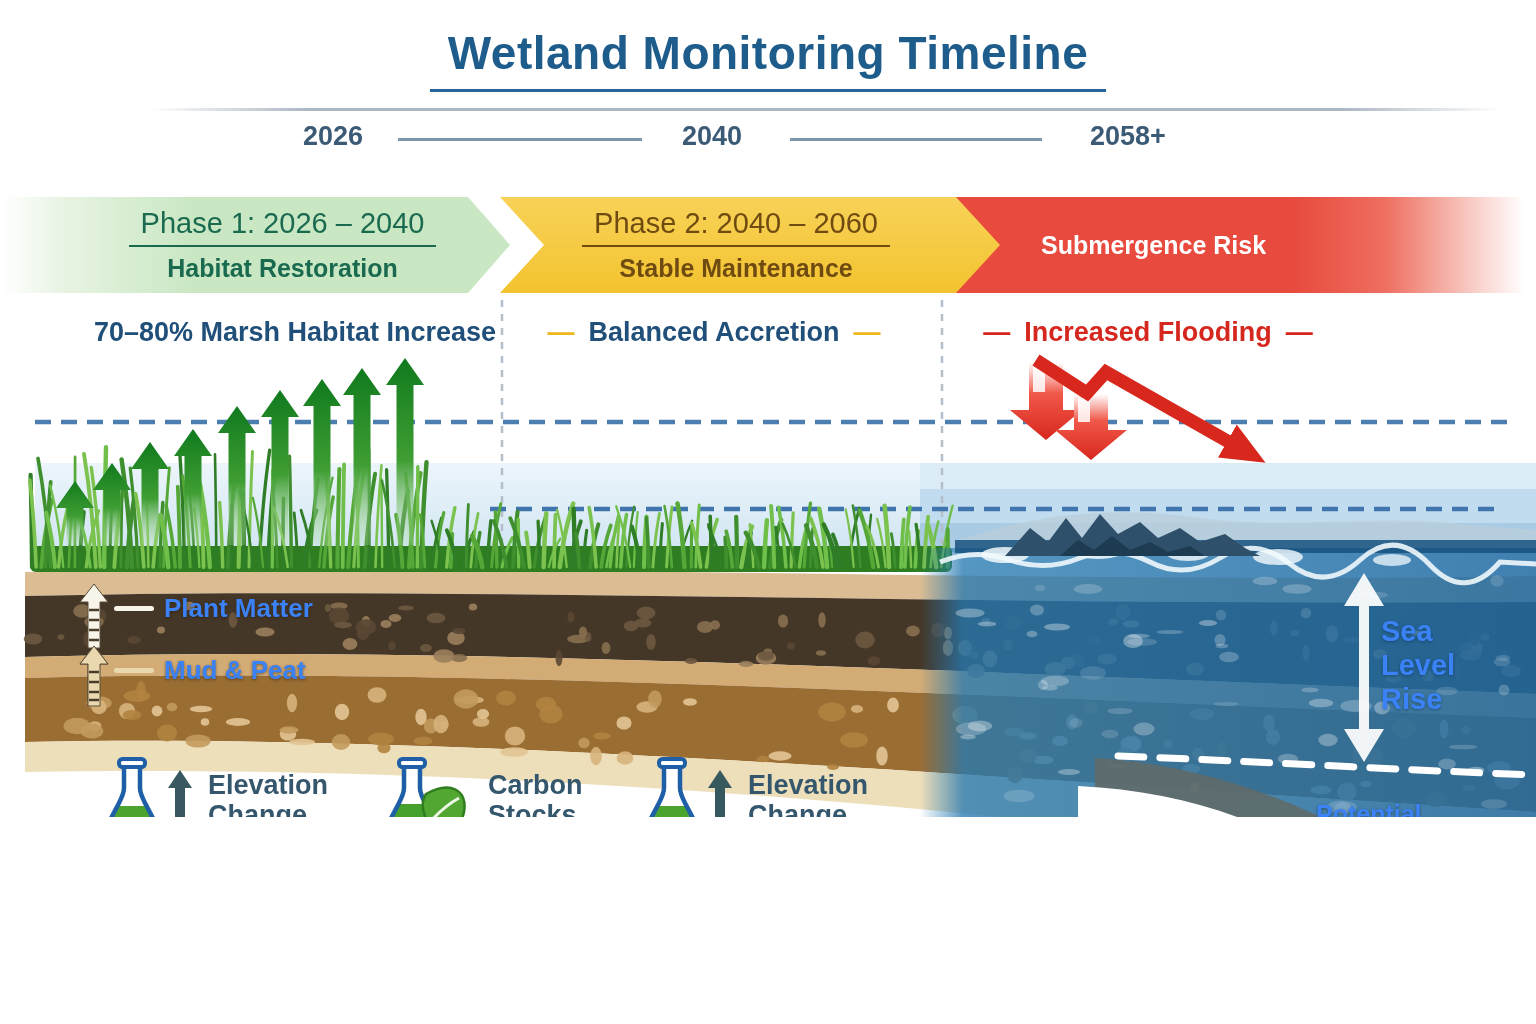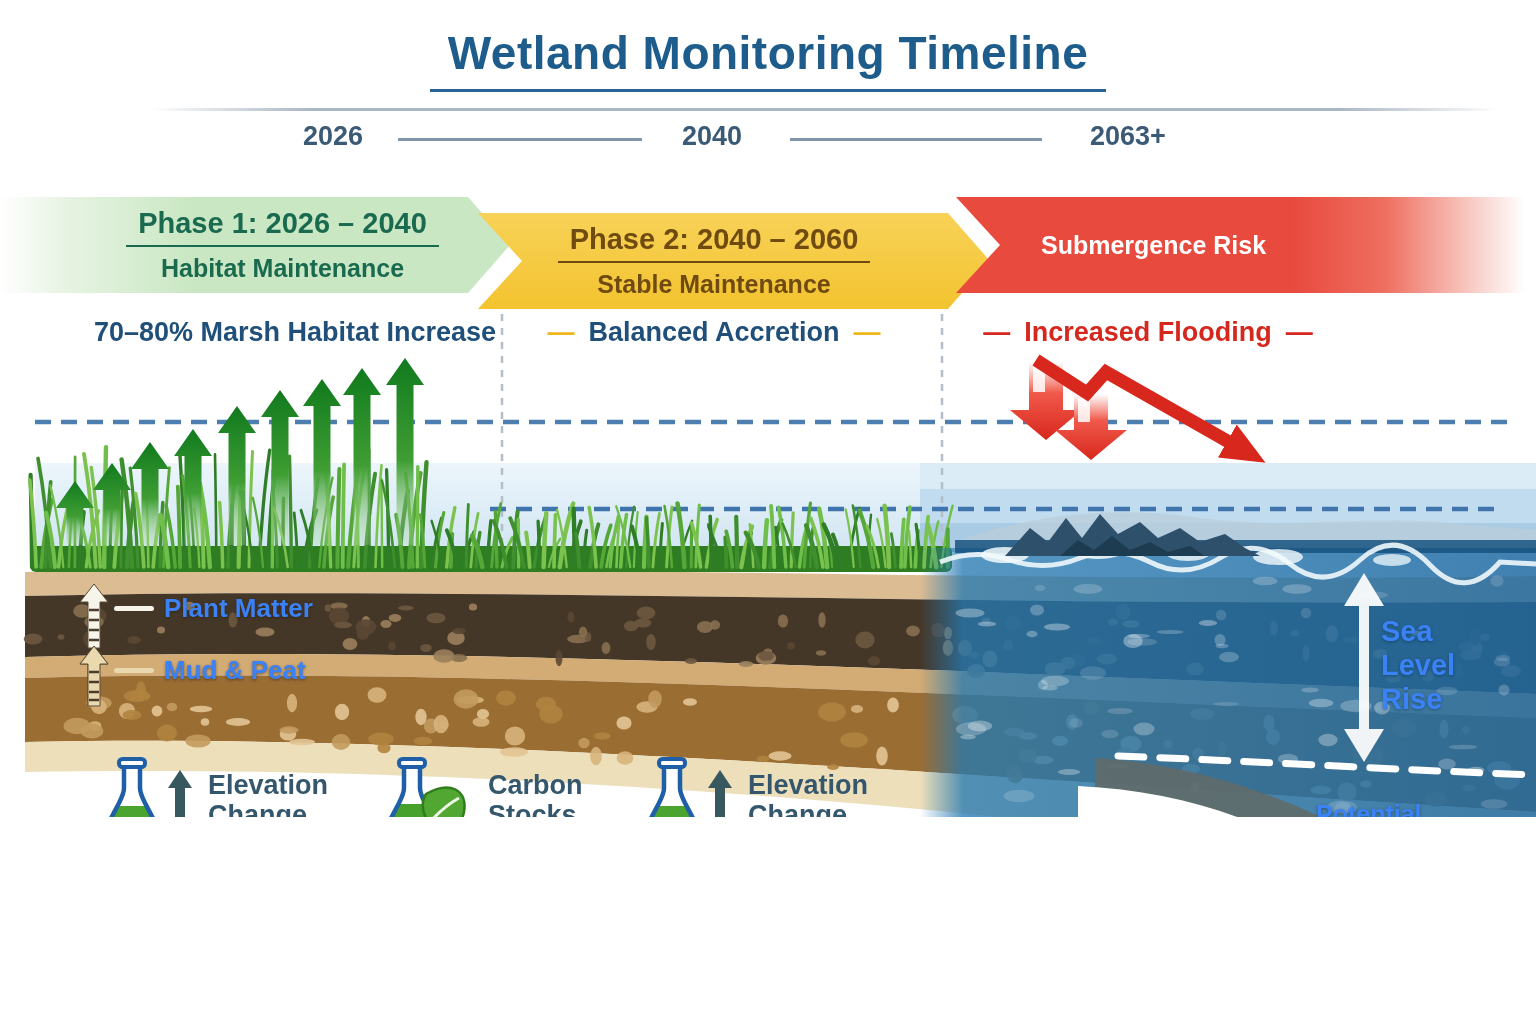--- a/index.html
+++ b/index.html
@@ -12,27 +12,27 @@
   .faint-rule{position:absolute;top:108px;left:150px;width:1350px;height:3px;z-index:2;
               background:linear-gradient(90deg,rgba(150,160,172,0),#aab6c2 12%,#aab6c2 88%,rgba(150,160,172,0));}
   .yr{position:absolute;top:121px;font-size:27px;font-weight:700;color:#3b5a75;z-index:3;}
   .tl-line{position:absolute;top:138px;height:3px;background:#7f96aa;z-index:3;}
   
   .banner{position:absolute;top:197px;height:96px;display:flex;flex-direction:column;
           justify-content:center;align-items:center;z-index:3;box-sizing:border-box;}
   .b1{left:0;width:510px;padding-left:55px;color:#1a6a50;
       clip-path:polygon(0 0,468px 0,100% 50%,468px 100%,0 100%);
       background:linear-gradient(90deg,#ffffff 0%,#e7f3e2 13%,#c9e7c3 38%,#c9e7c3 100%);}
-  .b2{left:478px;width:512px;padding-right:40px;color:#6f4b11;
+  .b2{left:500px;width:512px;padding-right:40px;color:#6f4b11;
       clip-path:polygon(0 0,470px 0,100% 50%,470px 100%,0 100%,44px 50%);
-      background:linear-gradient(180deg,#f8d258,#f3c32f);margin-top:16px;}
+      background:linear-gradient(180deg,#f8d258,#f3c32f);}
   .b3{left:956px;width:580px;padding-right:185px;color:#ffffff;
       clip-path:polygon(0 0,100% 0,100% 100%,0 100%,44px 50%);
       background:linear-gradient(90deg,#e84a3e 0%,#e84a3e 58%,#ee6f60 74%,#f9d2cc 90%,#ffffff 98%);}
-  .b-title{font-size:29px;font-weight:700;border-bottom:2px solid;padding:0 12px 5px;margin-bottom:7px;white-space:nowrap;}
+  .b-title{font-size:29px;font-weight:400;border-bottom:2px solid;padding:0 12px 5px;margin-bottom:7px;white-space:nowrap;}
   .b-sub{font-size:25px;font-weight:700;white-space:nowrap;}
   
   .ann{position:absolute;top:317px;font-size:27px;font-weight:700;display:flex;align-items:center;
        justify-content:center;gap:14px;z-index:3;white-space:nowrap;}
   .ann1{left:30px;width:530px;color:#204f79;}
   .ann2{left:540px;width:348px;color:#204f79;}
   .ann3{left:968px;width:360px;color:#d6271e;}
   .dash-y{color:#efb71e;} .dash-r{color:#d6271e;}
   
   #scene{position:absolute;left:0;top:0;z-index:1;}
@@ -51,25 +51,25 @@
 
   <div class="title-wrap">
     <h1>Wetland Monitoring Timeline</h1>
   </div>
   <div class="faint-rule"></div>
 
   <span class="yr" style="left:303px">2026</span>
   <div class="tl-line" style="left:398px;width:244px"></div>
   <span class="yr" style="left:682px">2040</span>
   <div class="tl-line" style="left:790px;width:252px"></div>
-  <span class="yr" style="left:1090px">2063+</span>
+  <span class="yr" style="left:1090px">2058+</span>
 
   <div class="banner b1">
     <div class="b-title">Phase 1: 2026 – 2040</div>
-    <div class="b-sub">Habitat Maintenance</div>
+    <div class="b-sub">Habitat Restoration</div>
   </div>
   <div class="banner b2">
     <div class="b-title">Phase 2: 2040 – 2060</div>
     <div class="b-sub">Stable Maintenance</div>
   </div>
   <div class="banner b3">
     <div class="b-sub">Submergence Risk</div>
   </div>
 
   <div class="ann ann1">

